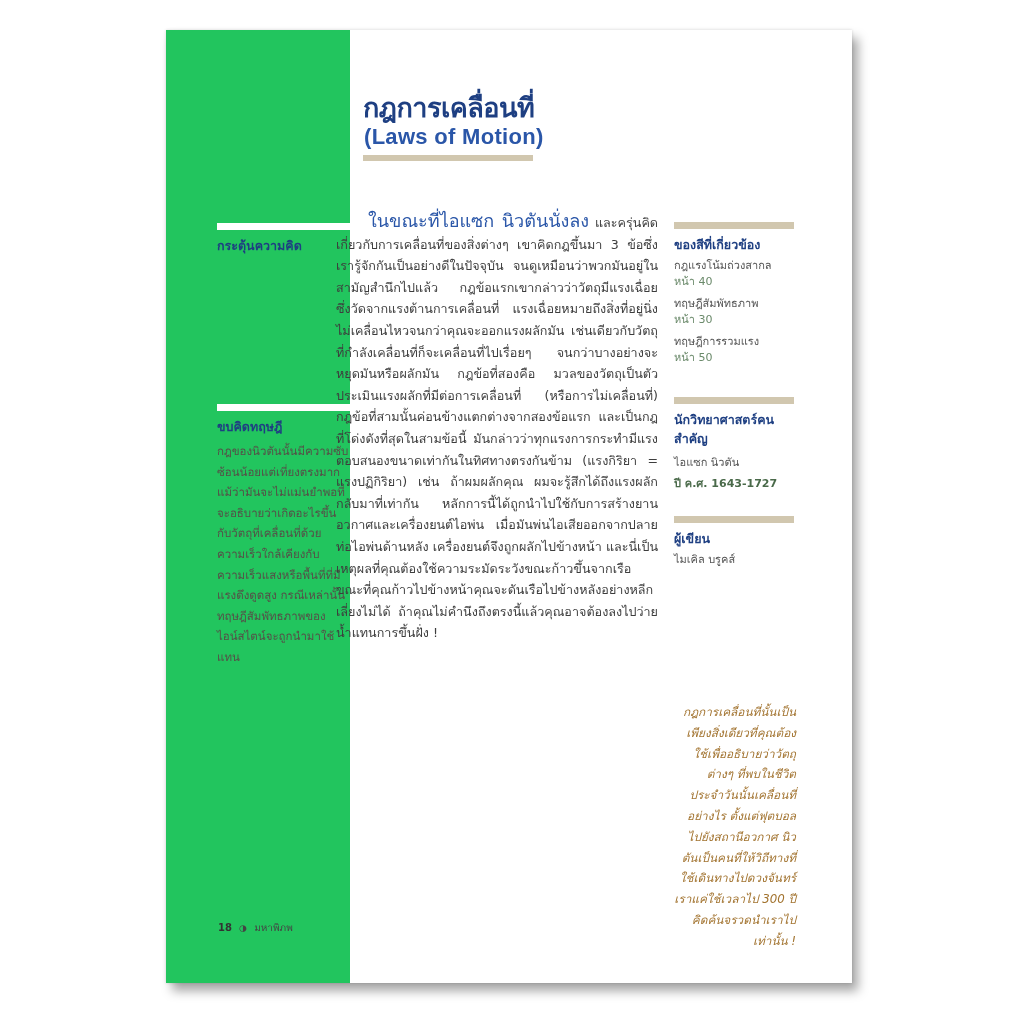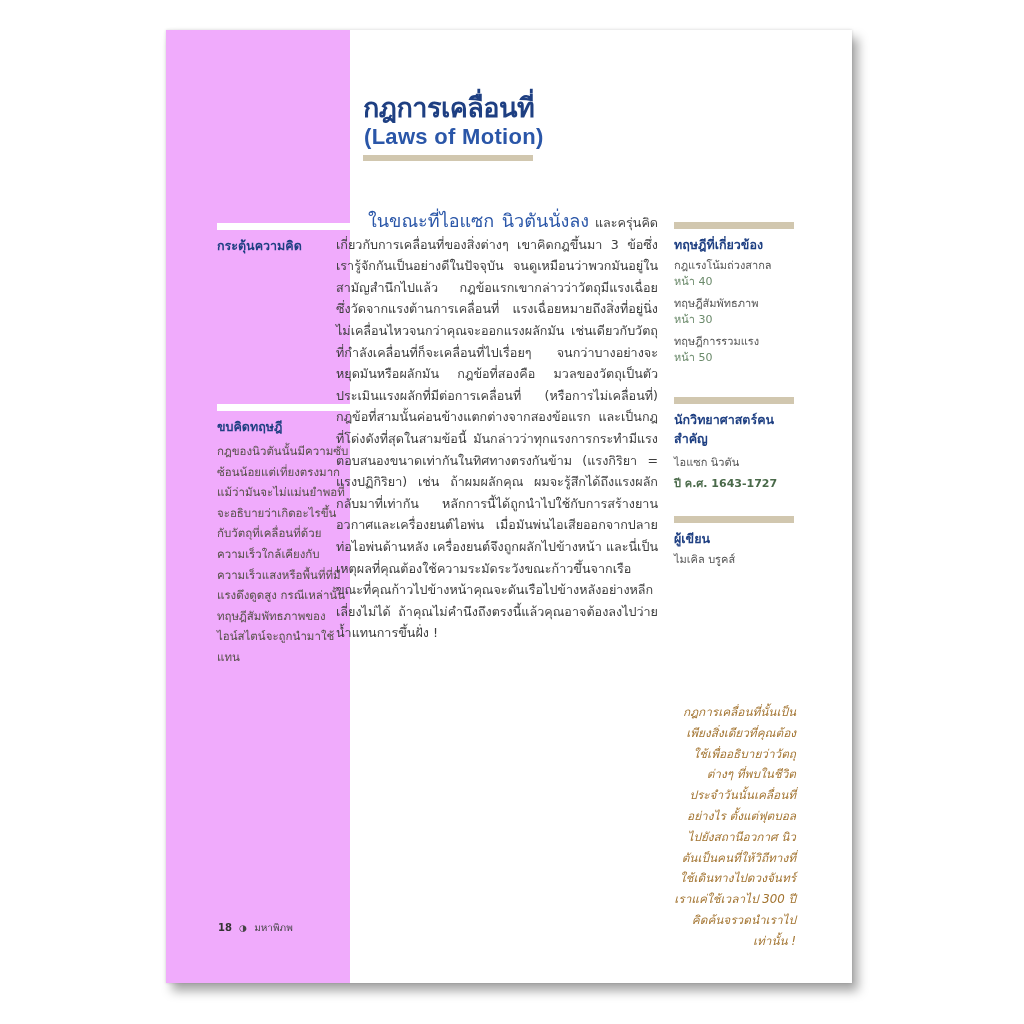--- a/index.html
+++ b/index.html
@@ -19,21 +19,21 @@
       height: 953px;
       background: #ffffff;
       box-shadow: 6px 8px 10px rgba(0,0,0,0.35), 0 0 3px rgba(0,0,0,0.15);
     }
     .left-col {
       position: absolute;
       left: 0;
       top: 0;
       width: 184px;
       height: 953px;
-      background: #f0abfc;
+      background: #22c55e;
     }
     .side-box {
       position: absolute;
       left: 51px;
       width: 133px;
     }
     .side-box .bar {
       height: 7px;
       background: #ffffff;
       margin-bottom: 6px;
@@ -181,21 +181,21 @@
   <div class="title-th">กฎการเคลื่อนที่</div>
   <div class="title-en">(Laws of Motion)</div>
   <div class="title-underline"></div>
 
   <div class="body-text">
     <span class="lead">ในขณะที่ไอแซก นิวตันนั่งลง</span><span> และครุ่นคิดเกี่ยวกับการเคลื่อนที่ของสิ่งต่างๆ  เขาคิดกฎขึ้นมา 3 ข้อซึ่งเรารู้จักกันเป็นอย่างดีในปัจจุบัน จนดูเหมือนว่าพวกมันอยู่ในสามัญสำนึกไปแล้ว กฎข้อแรกเขากล่าวว่าวัตถุมีแรงเฉื่อย ซึ่งวัดจากแรงต้านการเคลื่อนที่ แรงเฉื่อยหมายถึงสิ่งที่อยู่นิ่งไม่เคลื่อนไหวจนกว่าคุณจะออกแรงผลักมัน เช่นเดียวกับวัตถุที่กำลังเคลื่อนที่ก็จะเคลื่อนที่ไปเรื่อยๆ จนกว่าบางอย่างจะหยุดมันหรือผลักมัน กฎข้อที่สองคือ มวลของวัตถุเป็นตัวประเมินแรงผลักที่มีต่อการเคลื่อนที่ (หรือการไม่เคลื่อนที่) กฎข้อที่สามนั้นค่อนข้างแตกต่างจากสองข้อแรก และเป็นกฎที่โด่งดังที่สุดในสามข้อนี้ มันกล่าวว่าทุกแรงการกระทำมีแรงตอบสนองขนาดเท่ากันในทิศทางตรงกันข้าม (แรงกิริยา = แรงปฏิกิริยา) เช่น ถ้าผมผลักคุณ ผมจะรู้สึกได้ถึงแรงผลักกลับมาที่เท่ากัน หลักการนี้ได้ถูกนำไปใช้กับการสร้างยานอวกาศและเครื่องยนต์ไอพ่น เมื่อมันพ่นไอเสียออกจากปลายท่อไอพ่นด้านหลัง เครื่องยนต์จึงถูกผลักไปข้างหน้า และนี่เป็นเหตุผลที่คุณต้องใช้ความระมัดระวังขณะก้าวขึ้นจากเรือ ขณะที่คุณก้าวไปข้างหน้าคุณจะดันเรือไปข้างหลังอย่างหลีกเลี่ยงไม่ได้ ถ้าคุณไม่คำนึงถึงตรงนี้แล้วคุณอาจต้องลงไปว่ายน้ำแทนการขึ้นฝั่ง !</span>
   </div>
 
   <div class="right-box" style="top:192px;">
     <div class="bar"></div>
-    <div class="right-title">ทฤษฎีที่เกี่ยวข้อง</div>
+    <div class="right-title">ของสีที่เกี่ยวข้อง</div>
     <div class="right-item">กฎแรงโน้มถ่วงสากล</div>
     <div class="right-page">หน้า 40</div>
     <div class="right-item">ทฤษฎีสัมพัทธภาพ</div>
     <div class="right-page">หน้า 30</div>
     <div class="right-item">ทฤษฎีการรวมแรง</div>
     <div class="right-page">หน้า 50</div>
   </div>
 
   <div class="right-box" style="top:367px;">
     <div class="bar"></div>

